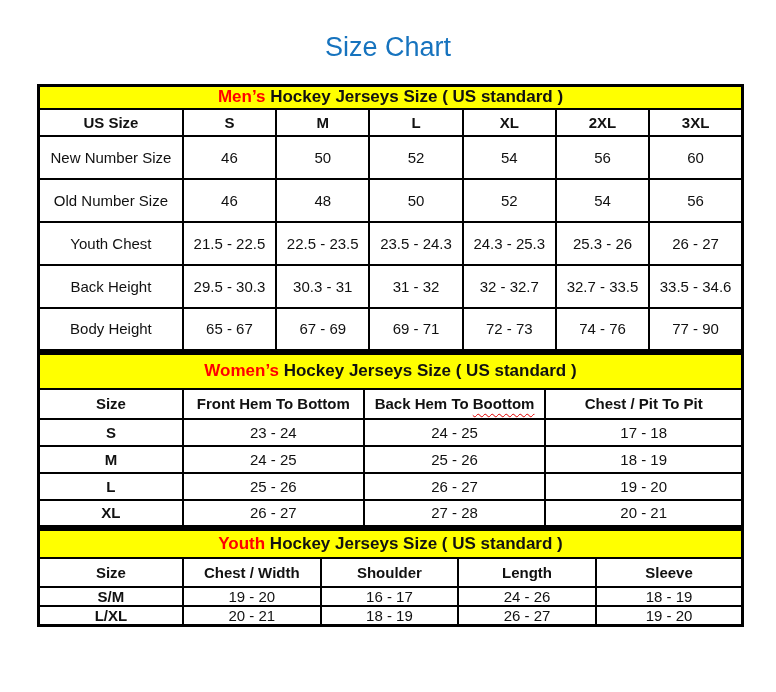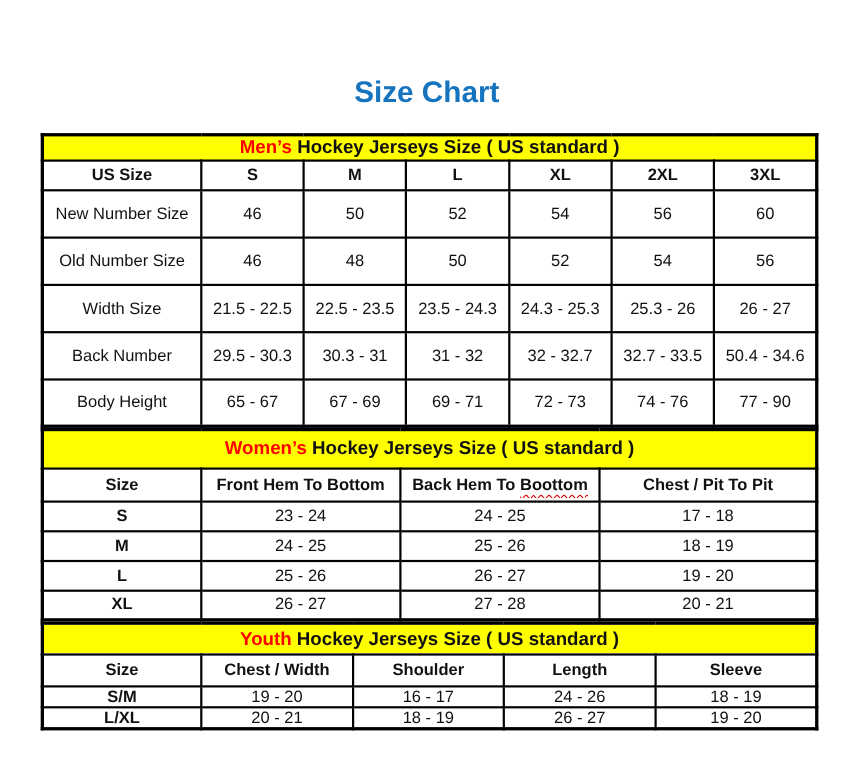--- a/index.html
+++ b/index.html
@@ -5,25 +5,25 @@
   html, body { margin: 0; padding: 0; background: #ffffff; }
   .page {
     width: 776px;
     height: 692px;
     position: relative;
     background: #ffffff;
     font-family: "Liberation Sans", sans-serif;
     overflow: hidden;
   }
   .title {
-    padding-top: 68px;
+    padding-top: 31px;
     text-align: center;
     font-size: 27px;
     line-height: 32px;
-    font-weight: bold;
+    font-weight: normal;
     color: #1673BE;
   }
   .tables {
     width: 707px;
     margin: 21px 0 0 37px;
   }
   table.t {
     border-collapse: collapse;
     table-layout: fixed;
     width: 707px;
@@ -106,36 +106,36 @@
             <tr class="data">
               <td class="">Old Number Size</td>
               <td>46</td>
               <td>48</td>
               <td>50</td>
               <td>52</td>
               <td>54</td>
               <td>56</td>
             </tr>
             <tr class="data">
-              <td class="">Width Size</td>
+              <td class="">Youth Chest</td>
               <td>21.5 - 22.5</td>
               <td>22.5 - 23.5</td>
               <td>23.5 - 24.3</td>
               <td>24.3 - 25.3</td>
               <td>25.3 - 26</td>
               <td>26 - 27</td>
             </tr>
             <tr class="data">
-              <td class="">Back Number</td>
+              <td class="">Back Height</td>
               <td>29.5 - 30.3</td>
               <td>30.3 - 31</td>
               <td>31 - 32</td>
               <td>32 - 32.7</td>
               <td>32.7 - 33.5</td>
-              <td>50.4 - 34.6</td>
+              <td>33.5 - 34.6</td>
             </tr>
             <tr class="data">
               <td class="">Body Height</td>
               <td>65 - 67</td>
               <td>67 - 69</td>
               <td>69 - 71</td>
               <td>72 - 73</td>
               <td>74 - 76</td>
               <td>77 - 90</td>
             </tr>

